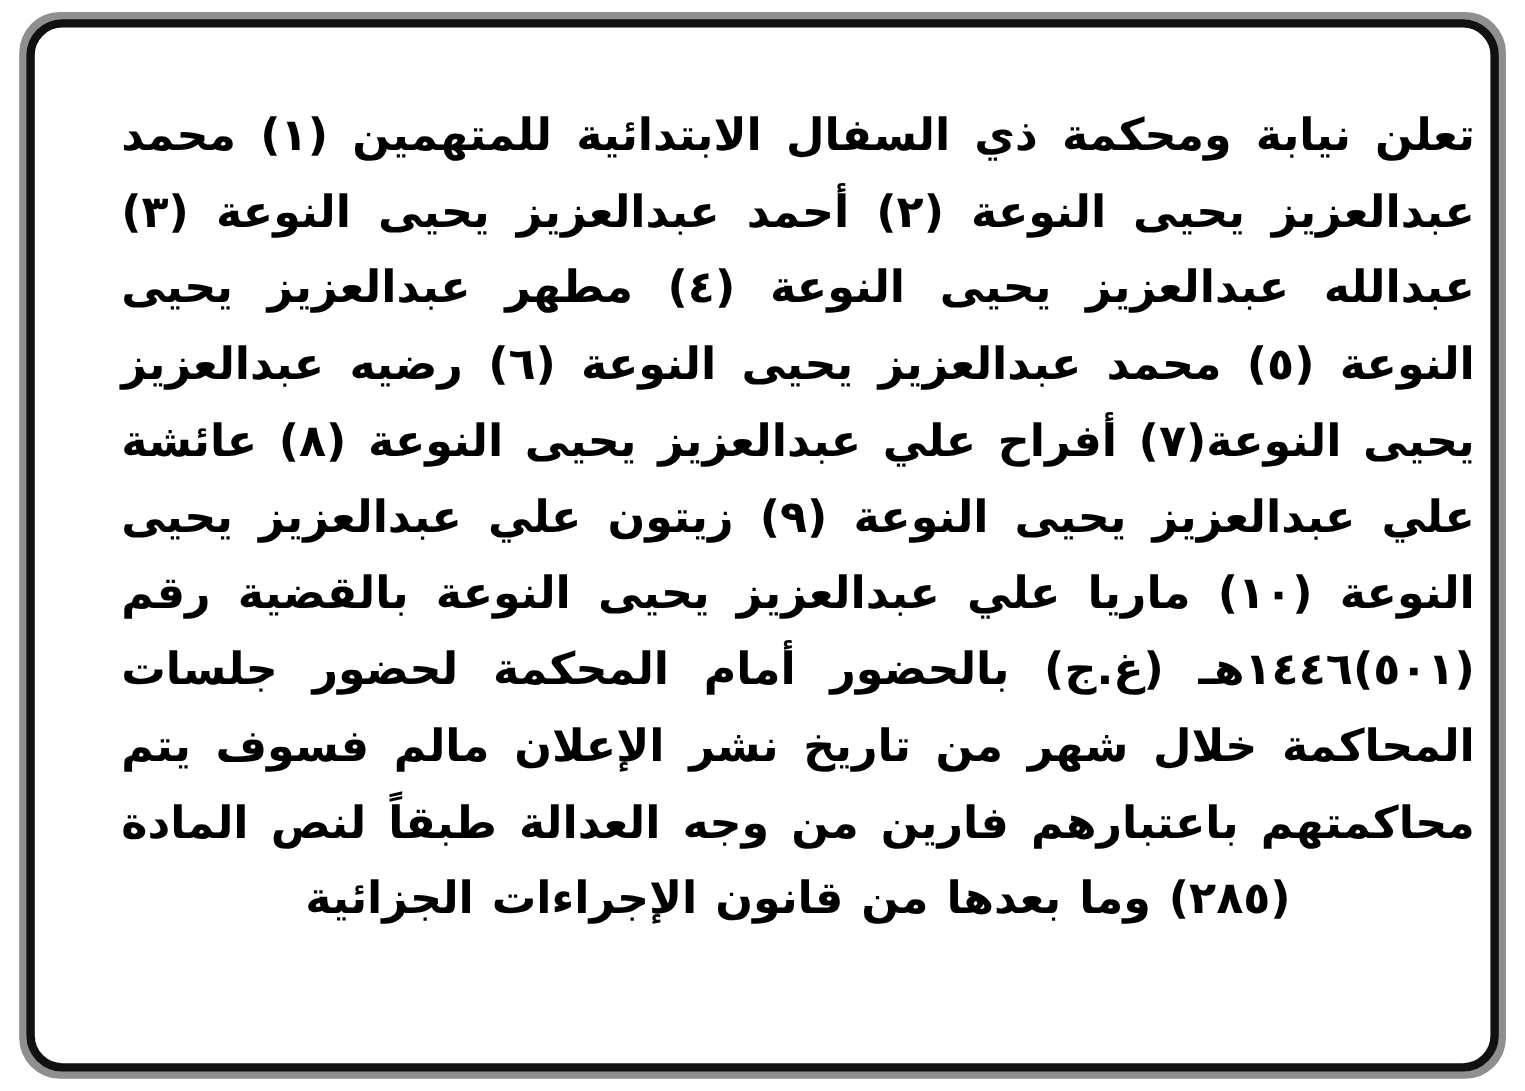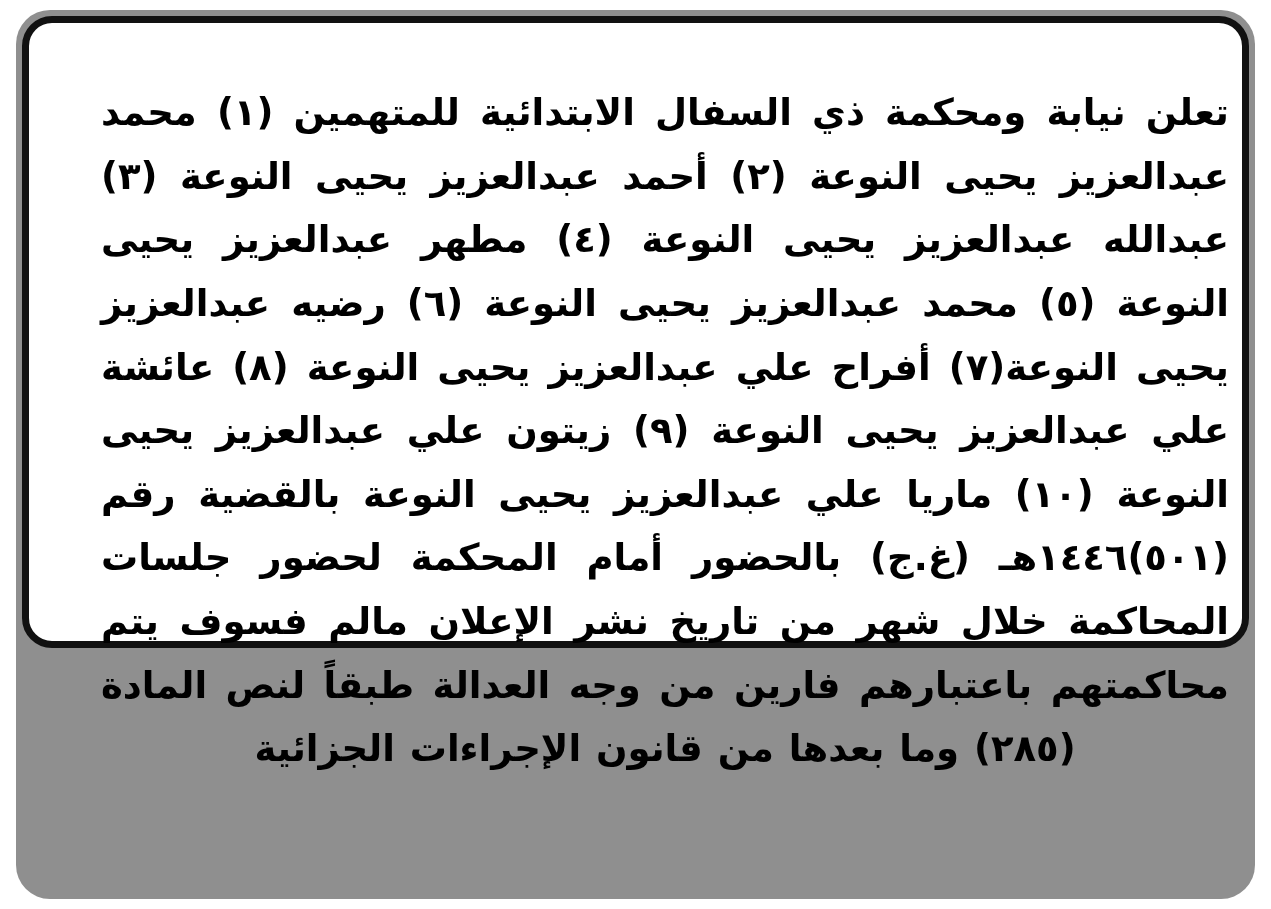--- a/index.html
+++ b/index.html
@@ -33,21 +33,21 @@
     background: #8f8f8f;
     border-radius: 34px;
   }
 
   
   .frame-border {
     position: absolute;
     left: 22px;
     top: 16px;
     width: 1227px;
-    height: 632px;
+    height: 877px;
     box-sizing: border-box;
     background: #ffffff;
     border: 7px solid #111111;
     border-radius: 30px;
   }
 
   .notice-body {
     position: absolute;
     left: 46px;
     top: 40px;

